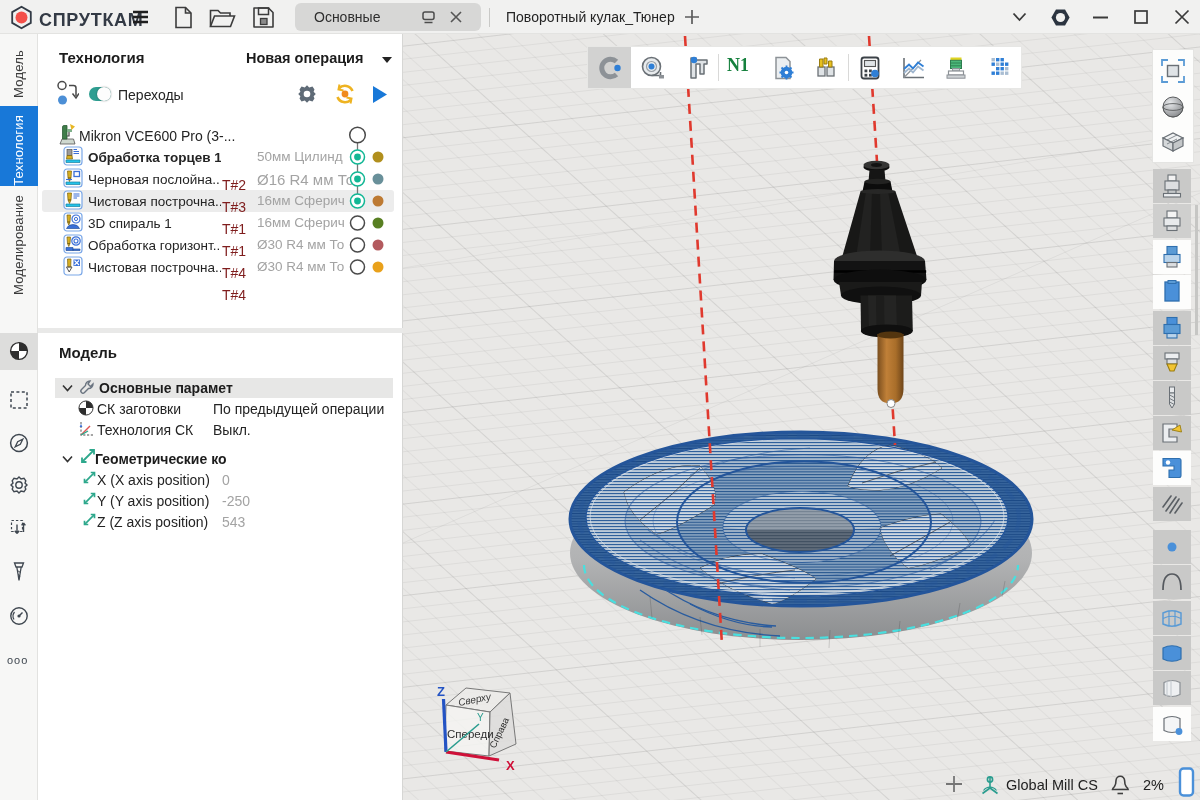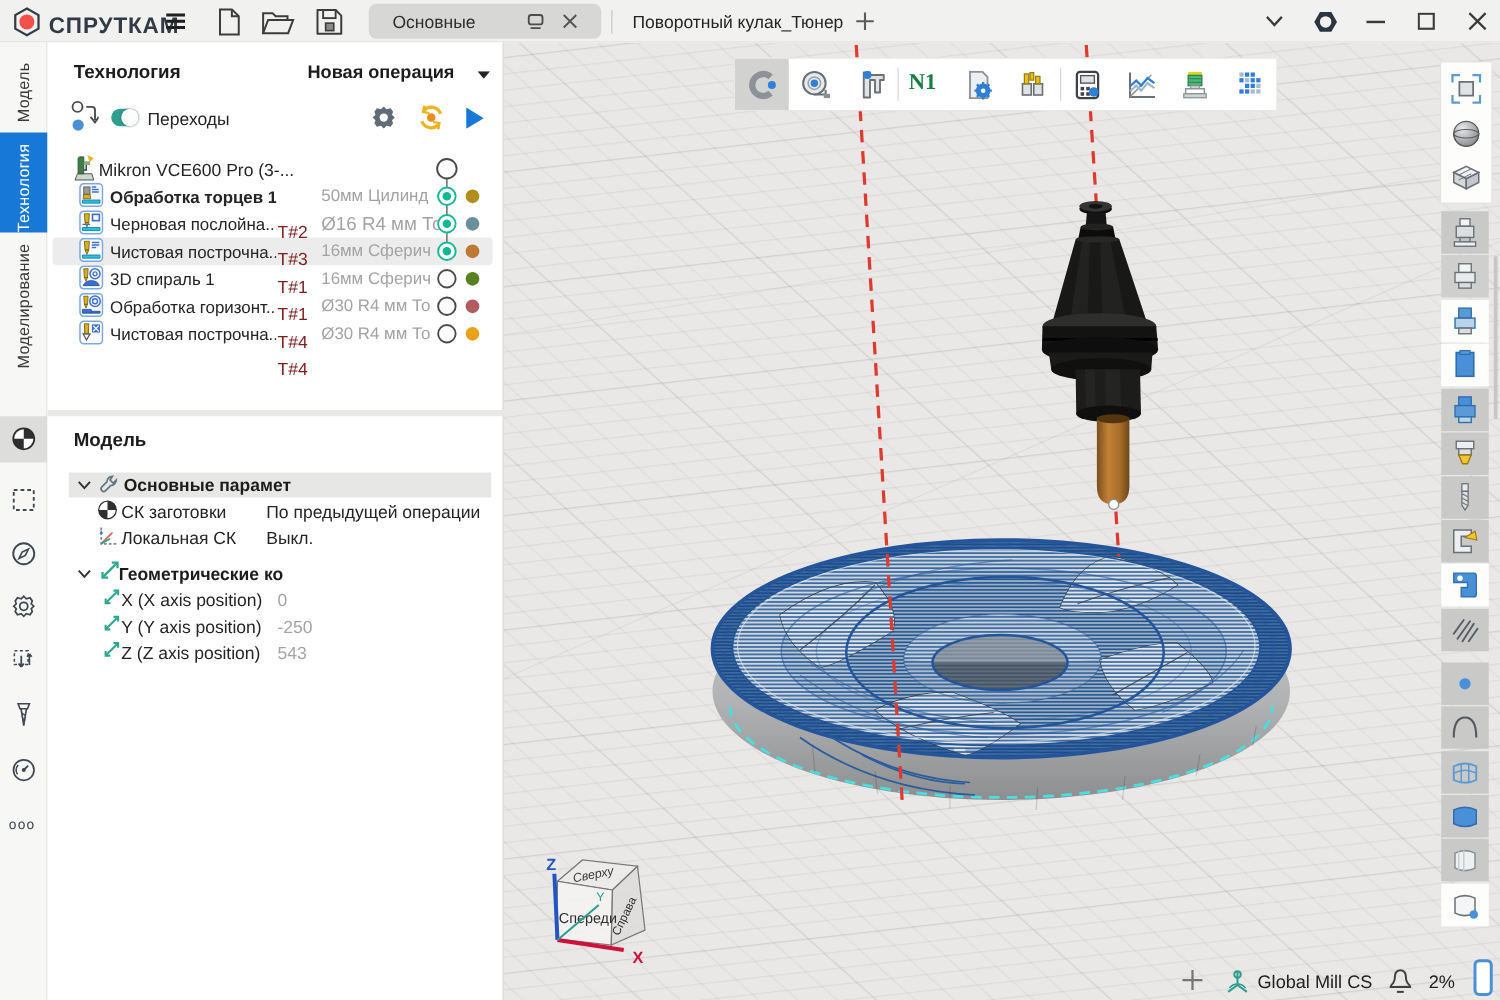--- a/index.html
+++ b/index.html
@@ -651,21 +651,21 @@
   </svg>
   <div class="abs t14" style="left:59px;top:367px;">СК заготовки</div>
   <div class="abs t14" style="left:175px;top:367px;">По предыдущей операции</div>
 
   <svg class="abs" style="left:40px;top:387px" width="17" height="17" viewBox="0 0 17 17">
     <path d="M3 1 V14 H16" fill="none" stroke="#888" stroke-width="1.4" stroke-dasharray="2.2 1.6"></path>
     <path d="M3 14 L12 5" stroke="#e05555" stroke-width="1.4"></path>
     <path d="M3 14 L10 10" stroke="#2da88c" stroke-width="1.4"></path>
     <path d="M3 3 L1.6 6 L4.4 6 Z" fill="#3a6fd8"></path>
   </svg>
-  <div class="abs t14" style="left:59px;top:388px;">Локальная СК</div>
+  <div class="abs t14" style="left:59px;top:388px;">Технология СК</div>
   <div class="abs t14" style="left:175px;top:388px;">Выкл.</div>
 
   <svg class="abs" style="left:24px;top:421px" width="11" height="8" viewBox="0 0 11 8">
         <path d="M1 1.5 L5.5 6.5 L10 1.5" fill="none" stroke="#333" stroke-width="1.6"></path>
       </svg>
   <svg class="abs" style="left:41px;top:413px" width="18" height="18" viewBox="0 0 18 18">
     <path d="M3.5 14.5 L14.5 3.5" stroke="#2da88c" stroke-width="1.8"></path>
     <path d="M3 10.5 V15 H7.5" fill="none" stroke="#2da88c" stroke-width="1.8"></path>
     <path d="M10.5 3 H15 V7.5" fill="none" stroke="#2da88c" stroke-width="1.8"></path>
   </svg>

